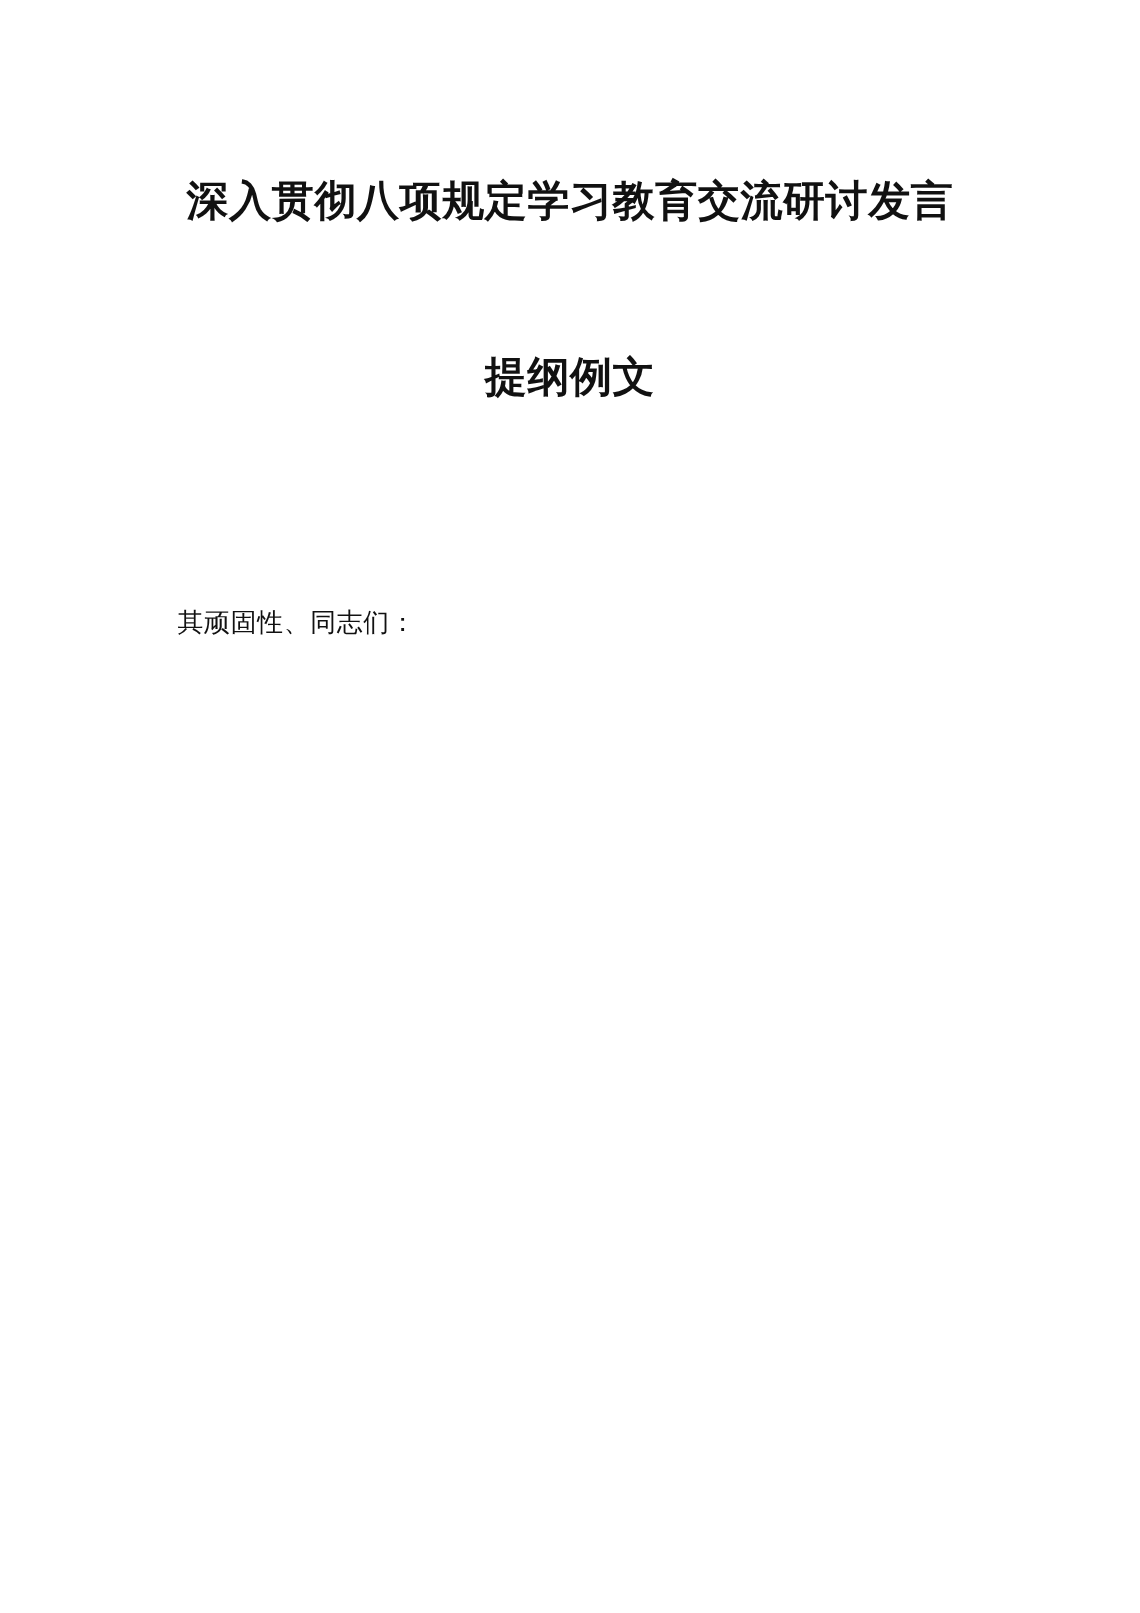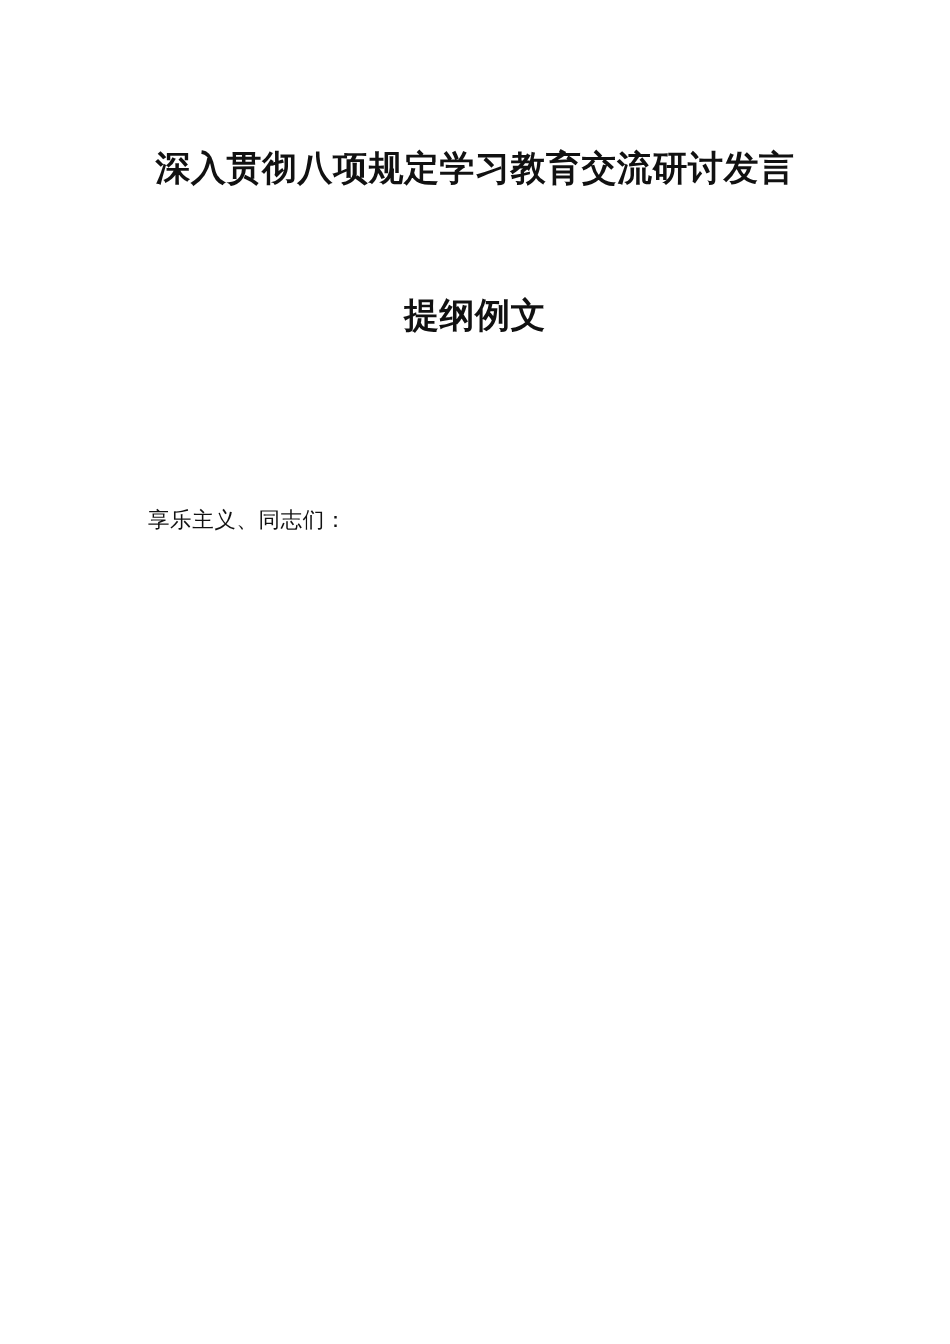--- a/index.html
+++ b/index.html
@@ -54,16 +54,16 @@
   }
 </style>
 </head>
 <body>
 
 <div class="page">
 
   <h1 class="doc-title">深入贯彻八项规定学习教育交流研讨发言提纲例文</h1>
 
   <div class="body-block">
-    <p class="para salutation">享乐主义、同志们：</p>
+    <p class="para salutation">其顽固性、同志们：</p>
   </div>
 
 </div>
 
 </body></html>

